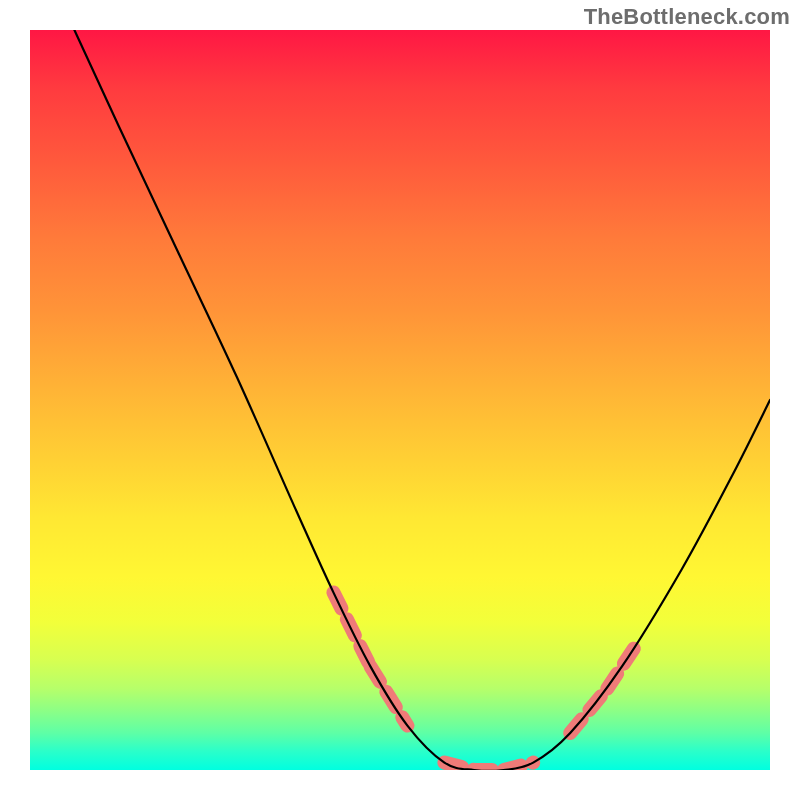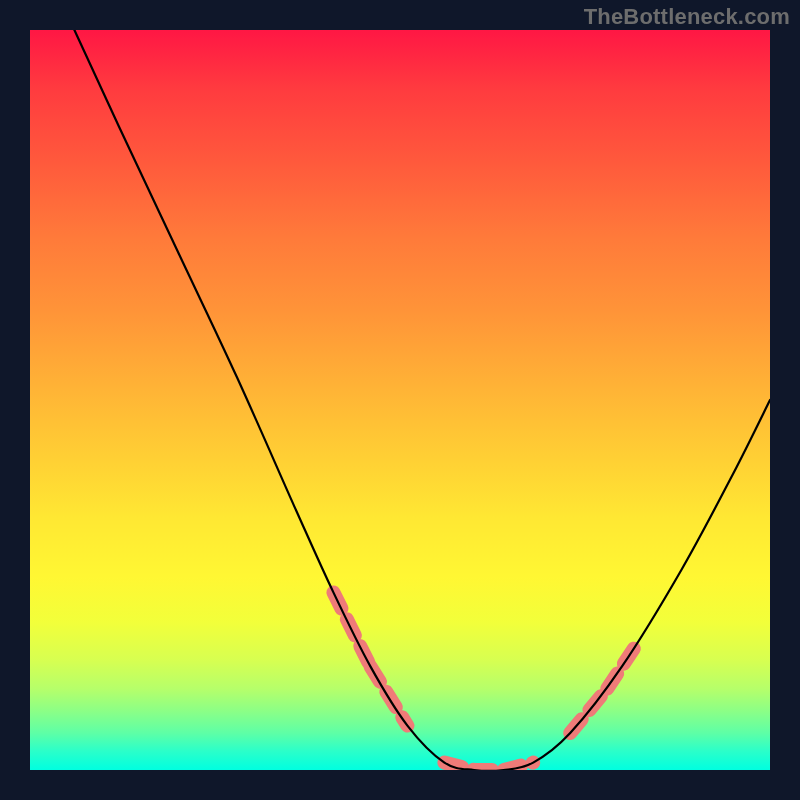--- a/index.html
+++ b/index.html
@@ -10,21 +10,21 @@
     background: #000;
     overflow: hidden;
     font-family: Arial, Helvetica, sans-serif;
   }
   .frame {
     position: absolute;
     left: 0;
     top: 0;
     width: 800px;
     height: 800px;
-    background: #0f172a;
+    background: #ffffff;
   }
   .plot {
     position: absolute;
     left: 30px;
     top: 30px;
     width: 740px;
     height: 740px;
     background: linear-gradient(to bottom,
       #ff1744 0%,
       #ff3b3f 8%,

